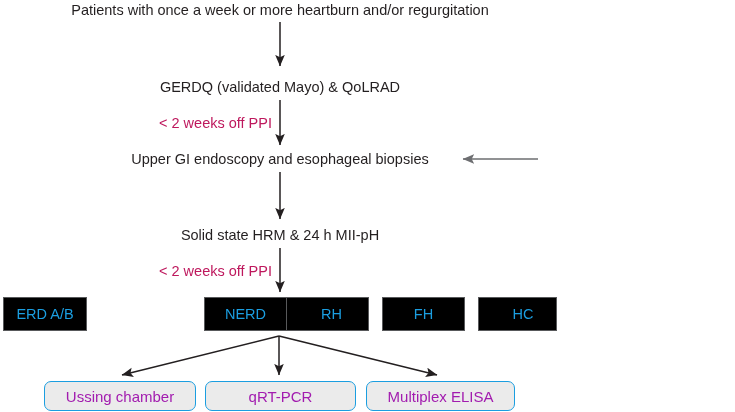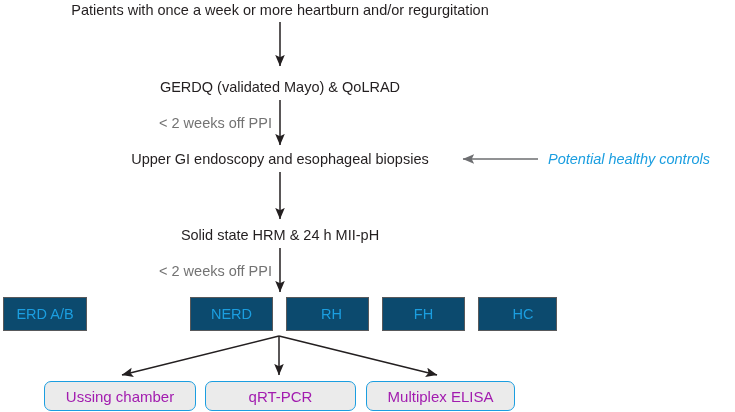--- a/index.html
+++ b/index.html
@@ -27,36 +27,36 @@
     text-align: center;
   }
   .centered {
     left: 0;
     width: 560px;
     text-align: center;
   }
   .ppi-label {
     position: absolute;
     font-size: 14.5px;
-    color: #737373;
+    color: #be185d;
     white-space: nowrap;
     text-align: right;
   }
   .side-label {
     position: absolute;
     font-size: 14.5px;
     font-style: italic;
     color: #1b9ee0;
     white-space: nowrap;
   }
   .class-box {
     position: absolute;
     box-sizing: border-box;
     border: 1.6px solid #58595b;
-    background: #0c4a6e;
+    background: #000000;
     color: #1b9ee0;
     font-size: 14.5px;
     display: flex;
     align-items: center;
     justify-content: center;
     height: 34px;
     top: 297px;
     white-space: nowrap;
   }
   .assay-box {
@@ -114,28 +114,27 @@
   </svg>
 
   <div class="node-text centered" style="top:3px;">Patients with once a week or more heartburn and/or regurgitation</div>
 
   <div class="node-text centered" style="top:80px;">GERDQ (validated Mayo) &amp; QoLRAD</div>
 
   <div class="ppi-label" style="top:115px; left:0; width:272px;">&lt; 2 weeks off PPI</div>
 
   <div class="node-text centered" style="top:152px;">Upper GI endoscopy and esophageal biopsies</div>
 
-  <div class="side-label" style="top:151px; left:548px;">Potential healthy controls</div>
 
   <div class="node-text centered" style="top:228px;">Solid state HRM &amp; 24 h MII-pH</div>
 
   <div class="ppi-label" style="top:263px; left:0; width:272px;">&lt; 2 weeks off PPI</div>
 
   <div class="class-box" style="left:3px; width:84px;">ERD A/B</div>
-  <div class="class-box" style="left:190px; width:83px;">NERD</div>
+  <div class="class-box" style="left:204px; width:83px;">NERD</div>
   <div class="class-box" style="left:286px; width:83px;padding-left:8px;">RH</div>
   <div class="class-box" style="left:382px; width:83px;">FH</div>
   <div class="class-box" style="left:478px; width:79px;padding-left:11px;">HC</div>
 
   <div class="assay-box" style="left:44px; width:152px;">Ussing chamber</div>
   <div class="assay-box" style="left:205px; width:151px;">qRT-PCR</div>
   <div class="assay-box" style="left:366px; width:149px;">Multiplex ELISA</div>
 
 </div>
 

